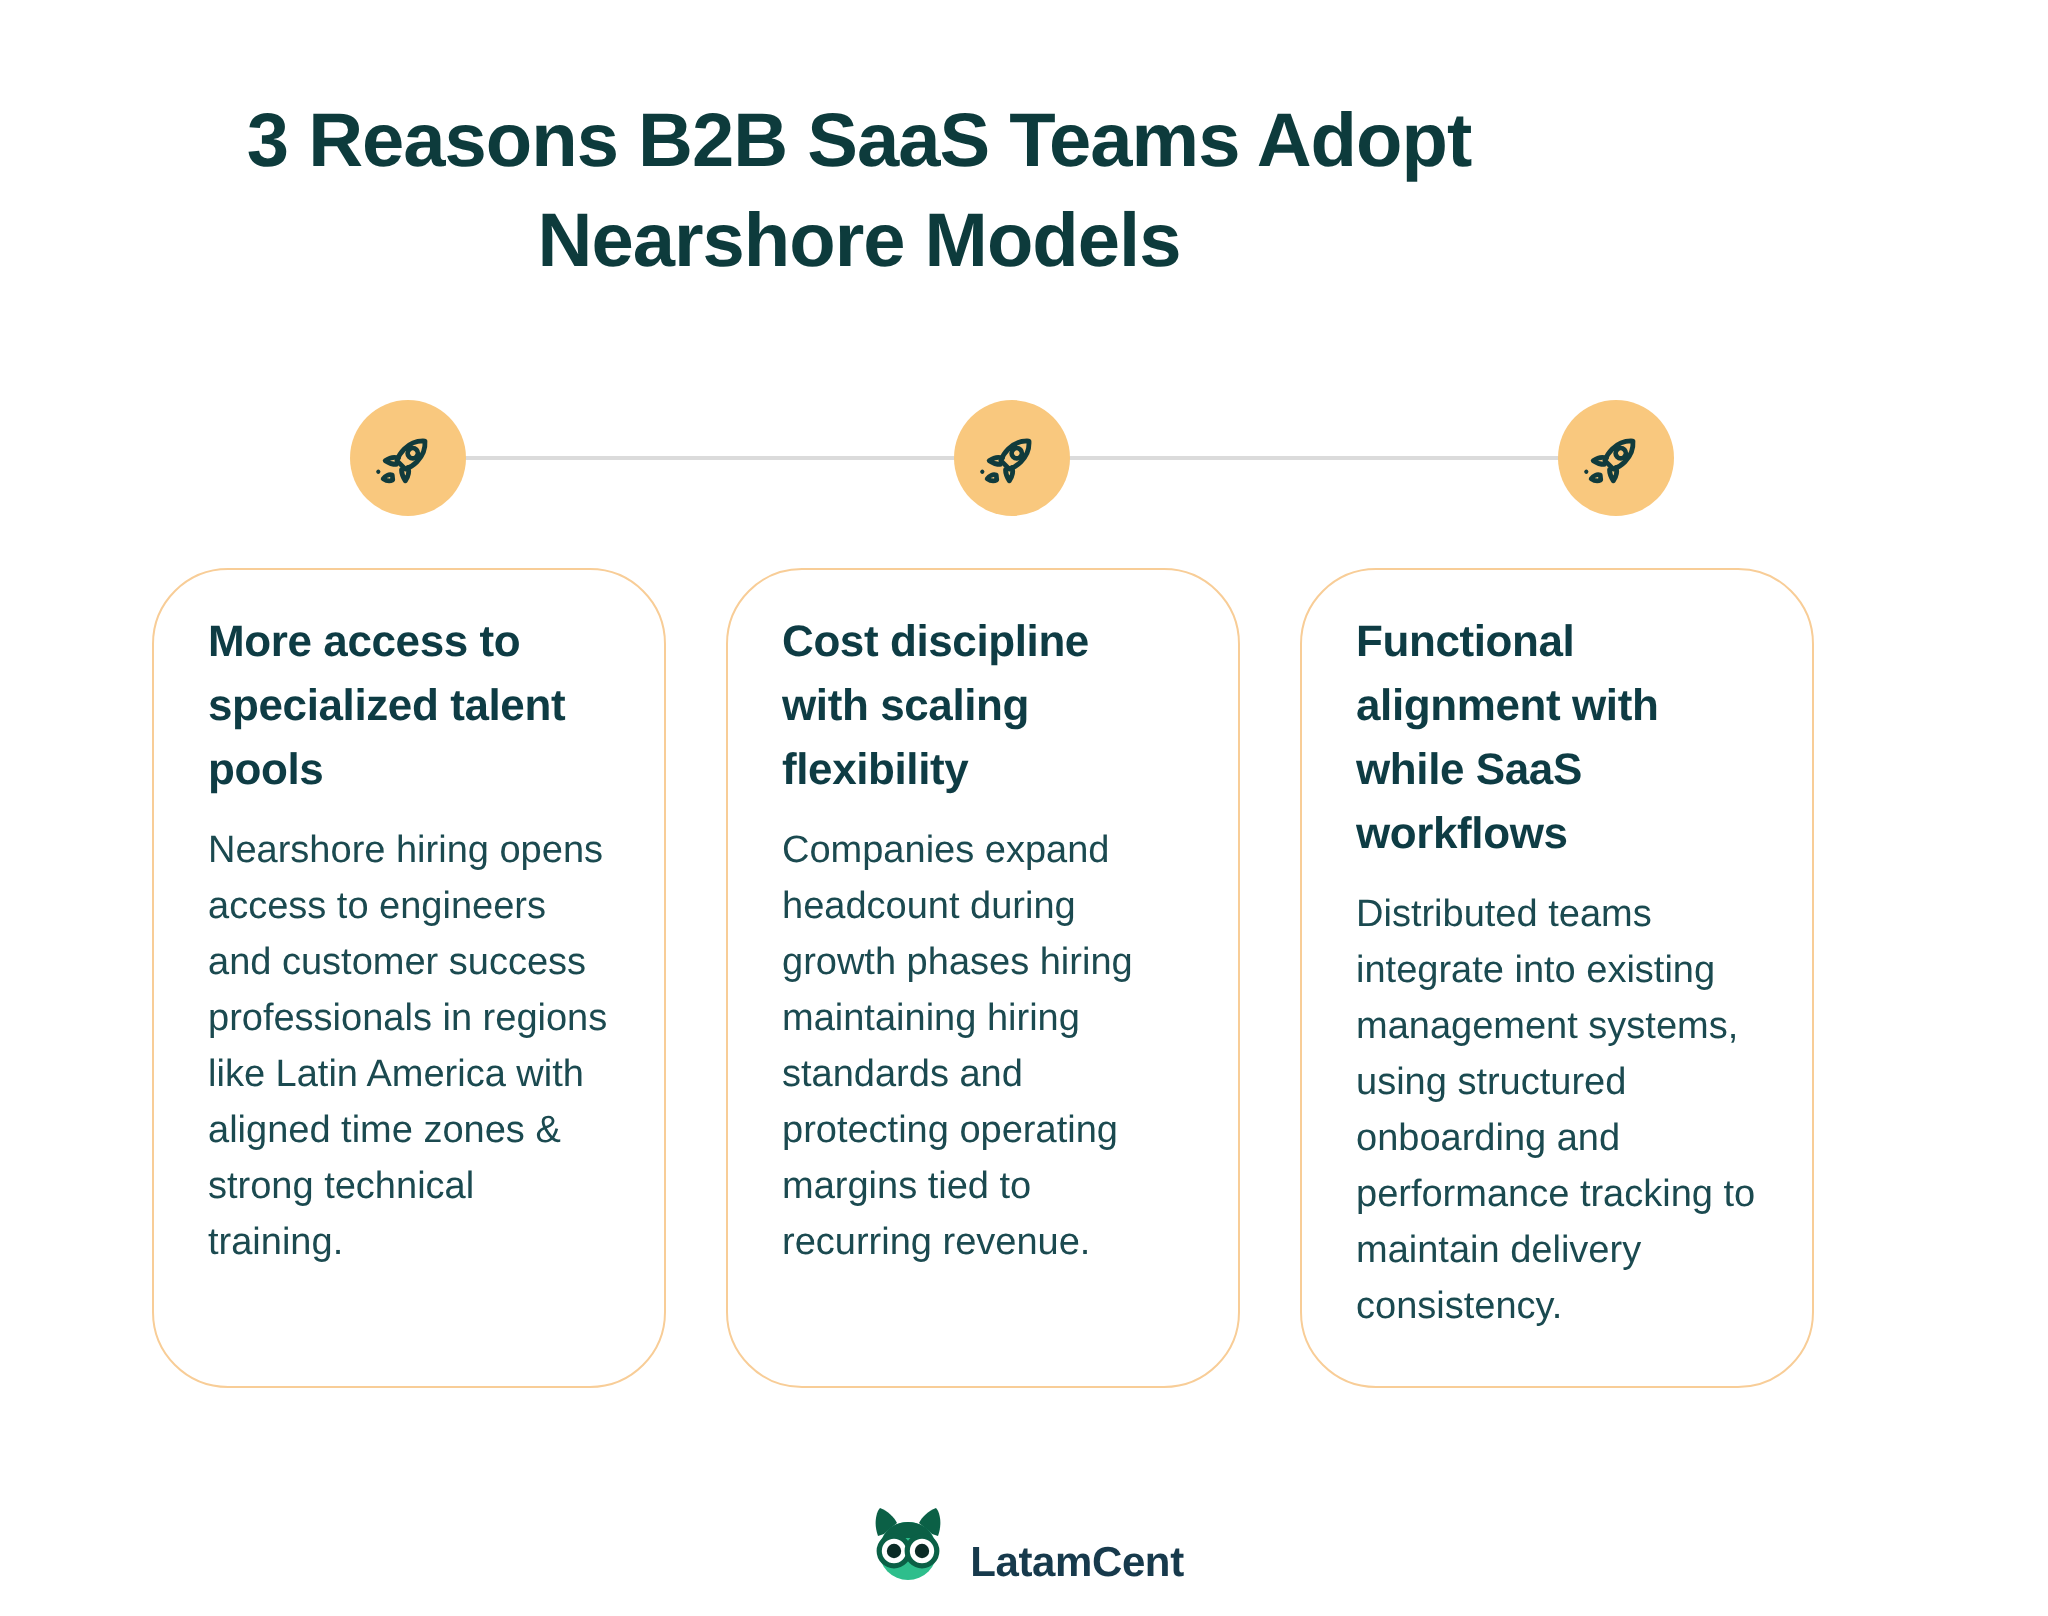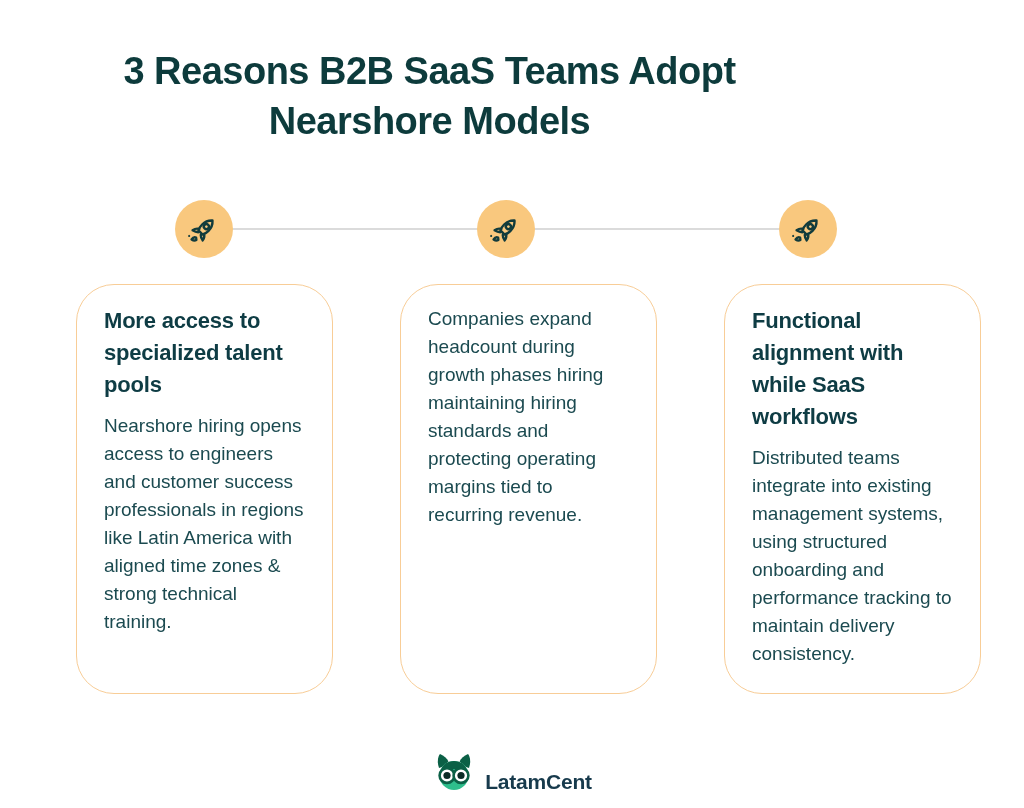--- a/index.html
+++ b/index.html
@@ -42,21 +42,21 @@
     background:var(--accent-orange);
     display:flex;align-items:center;justify-content:center;
   }
   .icon-circle.c1{left:175px;}
   .icon-circle.c2{left:477px;}
   .icon-circle.c3{left:779px;}
   .icon-circle svg{width:36px;height:36px;display:block;}
 
   .cards{
     position:absolute;top:284px;left:76px;
-    display:flex;gap:67px;
+    display:flex;gap:30px;
   }
   .card{
     width:257px;min-height:410px;
     border:1.5px solid var(--card-border);
     border-radius:38px;
     padding:20px 27px;
     background:#ffffff;
   }
   .card h2{
     font-size:22px;font-weight:bold;line-height:32px;
@@ -131,20 +131,21 @@
   </div>
 
   <div class="cards">
 
     <div class="card">
       <h2>More access to specialized talent pools</h2>
       <p>Nearshore hiring opens access to engineers and customer success professionals in regions like Latin America with aligned time zones &amp; strong technical training.</p>
     </div>
 
     <div class="card">
+      <h2>Cost discipline with scaling flexibility</h2>
       <p>Companies expand headcount during growth phases hiring maintaining hiring standards and protecting operating margins tied to recurring revenue.</p>
     </div>
 
     <div class="card">
       <h2>Functional alignment with while SaaS workflows</h2>
       <p>Distributed teams integrate into existing management systems, using structured onboarding and performance tracking to maintain delivery consistency.</p>
     </div>
 
   </div>
 

